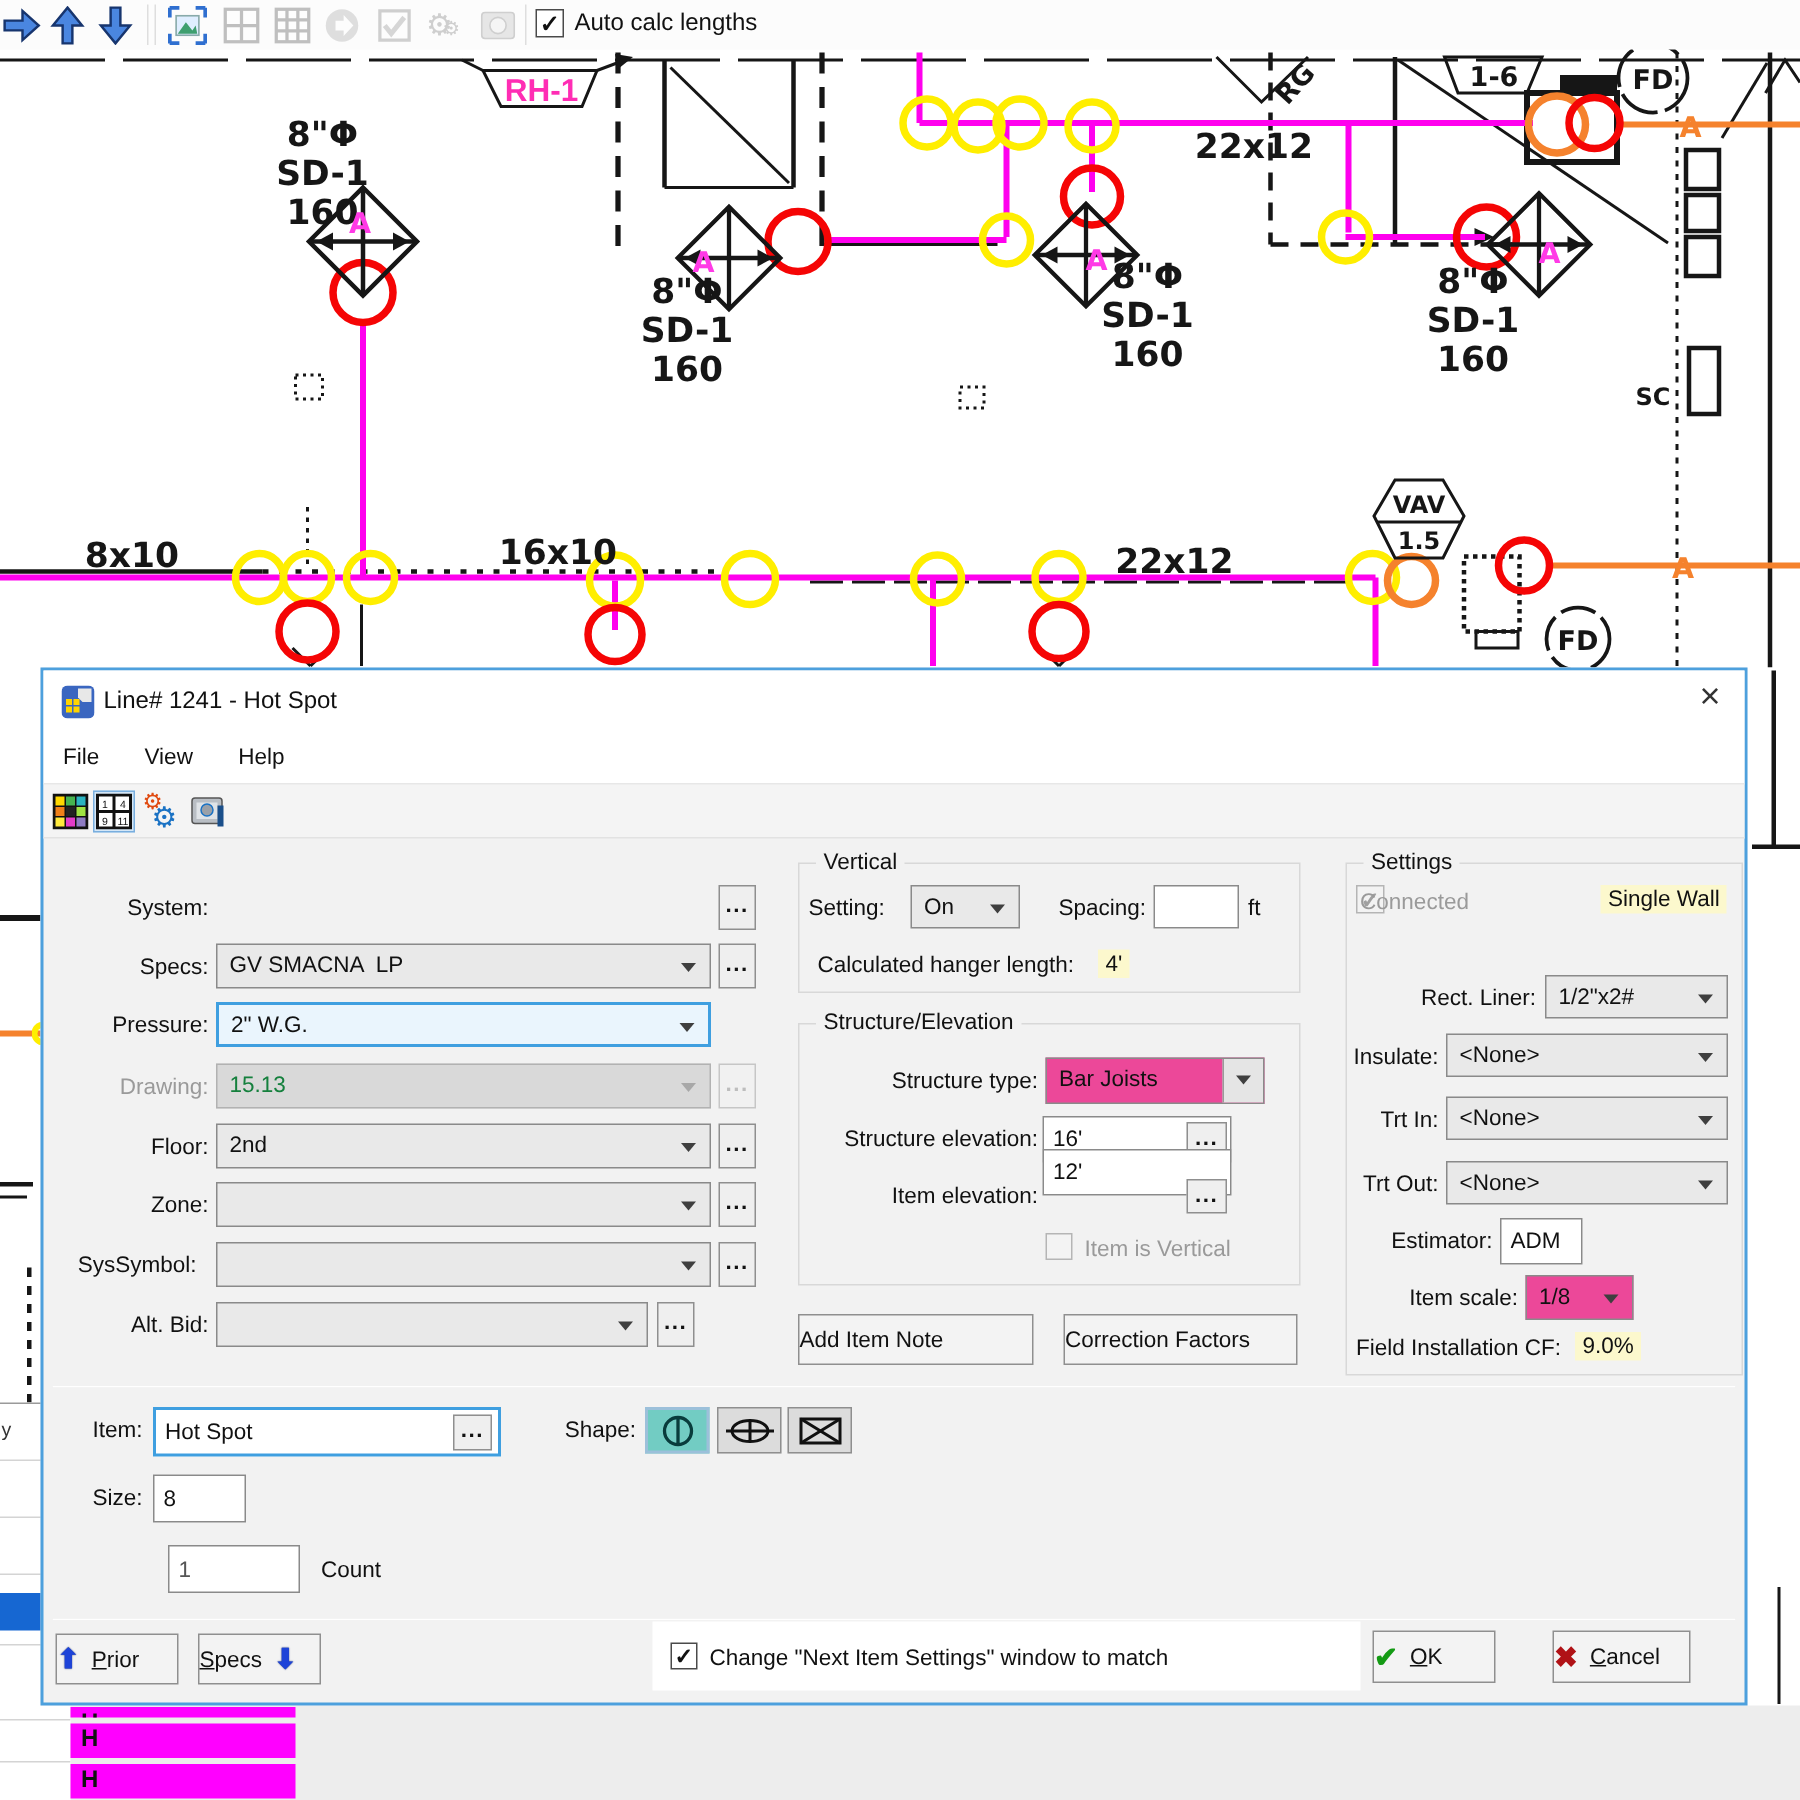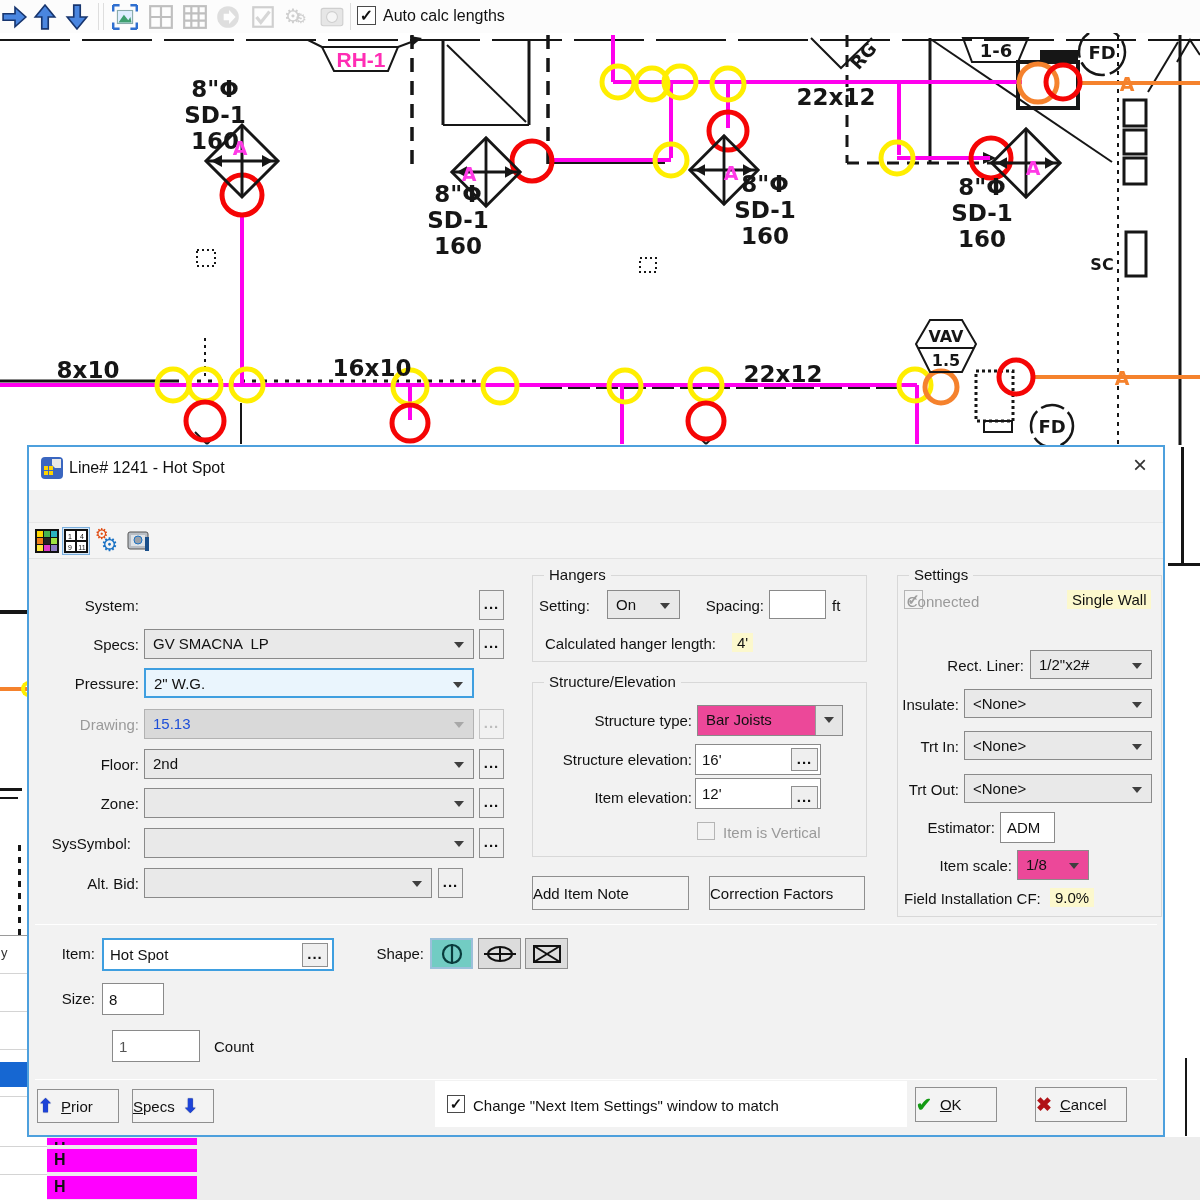--- a/index.html
+++ b/index.html
@@ -52,21 +52,21 @@
   .ti.sel{background:#d5e7f7;border:1px solid #79aede}
 
   .lbl{position:absolute;text-align:right;white-space:nowrap;font-size:15px}
   .lbl.g{color:#9a9a9a}
   .combo{position:absolute;background:#e9e9e9;border:1px solid #8a8a8a;height:30px}
   .combo .cv{position:absolute;left:8px;top:5px;white-space:pre}
   .chev{position:absolute;right:9px;top:12px;width:0;height:0;border-left:5px solid transparent;border-right:5px solid transparent;border-top:6px solid #3f3f3f}
   .combo.white{background:#ec4899}
   .combo.focus{background:#eaf5fd;border:2px solid #3f9fe0}
   .combo.dis{background:#d9d9d9;border-color:#b2b2b2}
-  .combo.dis .cv{color:#1d4ed8}
+  .combo.dis .cv{color:#15803d}
   .combo.dis .chev{border-top-color:#a8a8a8}
   .chevbtn{position:absolute;right:0;top:0;bottom:0;width:27px;background:#e5e5e5;border-left:1px solid #9a9a9a}
   .chevbtn .chev{right:8px;top:11px}
   .dots{position:absolute;background:#efefef;border:1px solid #8f8f8f;font-weight:bold;text-align:center;font-size:15px;letter-spacing:1px;line-height:20px}
   .dots.dis{color:#bdbdbd;border-color:#c6c6c6;background:#f1f1f1}
   .txt{position:absolute;border:1px solid #8a8a8a;background:#fff;font:15px "Liberation Sans",sans-serif;padding:0 6px;color:#111}
   .txt.foc{border:2px solid #3f9fe0}
   .grp{position:absolute;border:1px solid #d8d8d8}
   .gt{position:absolute;top:-10px;left:11px;background:#f2f2f2;padding:0 5px;font-size:15px;white-space:nowrap}
   .hl{background:#fcf8cd;padding:1px 5px}
@@ -332,20 +332,25 @@
         <rect x="3" y="9" width="4" height="4" fill="#ffd400"></rect>
           <rect x="8" y="9" width="4" height="4" fill="#ffd400"></rect>
         <rect x="3" y="14" width="4" height="4" fill="#ffd400"></rect>
           <rect x="8" y="14" width="4" height="4" fill="#ffd400"></rect>
         <polygon points="11,2 20,2 20,11 14,11 11,8" fill="#e8e8e8"></polygon>
       </svg>
       <span class="t">Line# 1241 - Hot Spot</span>
       <span class="x">×</span>
     </div>
 
+    <div class="dlg-menu">
+      <span class="mi">File</span>
+      <span class="mi">View</span>
+      <span class="mi">Help</span>
+    </div>
 
     <div class="dlg-tbar">
       <span class="ti" style="left:4px">
         <svg width="24" height="24" viewBox="0 0 24 24">
             <rect width="24" height="24" fill="#111"></rect>
           <rect x="2" y="2" width="6" height="6" fill="#ffd800"></rect>
             <rect x="9" y="2" width="6" height="6" fill="#46b450"></rect>
             <rect x="16" y="2" width="6" height="6" fill="#2bb3c0"></rect>
           <rect x="2" y="9" width="6" height="6" fill="#f08019"></rect>
             <rect x="9" y="9" width="6" height="6" fill="#222"></rect>
@@ -424,21 +429,21 @@
     <div class="dots" style="left:450px;top:381px;width:25px;height:30px;line-height:26px">...</div>
 
     <div class="lbl" style="left:8px;top:428px;width:102px">Alt. Bid:</div>
     <div class="combo" style="left:115px;top:421px;width:288px">
         <span class="cv"></span>
         <span class="chev"></span>
       </div>
     <div class="dots" style="left:409px;top:421px;width:25px;height:30px;line-height:26px">...</div>
 
     <div class="grp" style="left:503px;top:128px;width:335px;height:87px">
-      <span class="gt">Hangers</span>
+      <span class="gt">Vertical</span>
     </div>
     <div class="lbl" style="left:510px;top:150px;width:60px;text-align:left">Setting:</div>
     <div class="combo" style="left:578px;top:143px;width:73px;height:29px">
         <span class="cv">On</span>
         <span class="chev"></span>
       </div>
     <div class="lbl" style="left:655px;top:150px;width:80px">Spacing:</div>
     <input class="txt" style="left: 740px; top: 143px; width: 57px; height: 29px;" value="">
     <div class="lbl" style="left:803px;top:150px;width:20px;text-align:left">ft</div>
     <div class="lbl" style="left:516px;top:188px;width:190px;text-align:left">Calculated hanger length:</div>
@@ -451,21 +456,21 @@
     <div class="combo white" style="left:668px;top:258px;width:146px;height:31px">
         <span class="cv">Bar Joists</span>
         <span class="chevbtn">
           <span class="chev"></span>
         </span>
       </div>
     <div class="lbl" style="left:503px;top:304px;width:160px">Structure elevation:</div>
     <input class="txt" style="left: 666px; top: 297px; width: 126px; height: 31px;" value="16'">
     <div class="dots" style="left:762px;top:301px;width:27px;height:23px">...</div>
     <div class="lbl" style="left:503px;top:342px;width:160px">Item elevation:</div>
-    <input class="txt" style="left: 666px; top: 319px; width: 126px; height: 31px; margin-top: 12px;" value="12'">
+    <input class="txt" style="left: 666px; top: 319px; width: 126px; height: 31px;" value="12'">
     <div class="dots" style="left:762px;top:339px;width:27px;height:23px">...</div>
     <div class="chk dis" style="left:668px;top:375px;width:18px;height:18px"></div>
     <div class="lbl g" style="left:694px;top:377px;width:120px;text-align:left">Item is Vertical</div>
 
     <div class="btn" style="left:503px;top:429px;width:157px;height:34px">
         <span>Add Item Note</span>
       </div>
     <div class="btn" style="left:680px;top:429px;width:156px;height:34px">
         <span>Correction Factors</span>
       </div>

